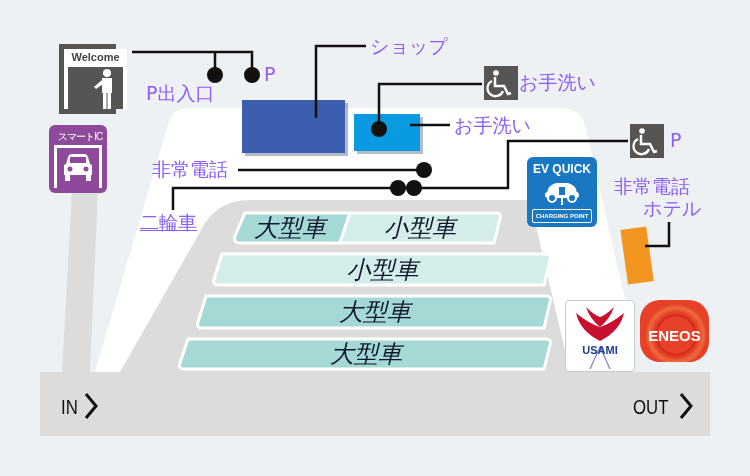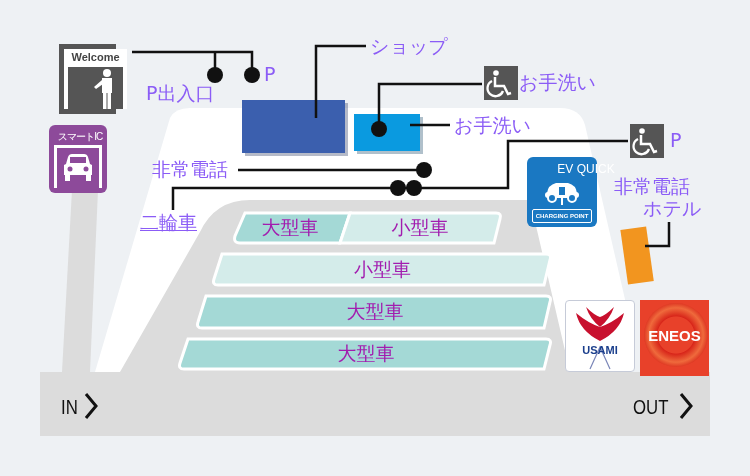--- a/index.html
+++ b/index.html
@@ -1,20 +1,20 @@
 <!DOCTYPE html>
 <html><head>
 <meta charset="utf-8">
 <style>
   html,body{margin:0;padding:0;}
   body{width:750px;height:476px;background:#eef1f4;position:relative;overflow:hidden;font-family:"DejaVu Sans",sans-serif;color:#111;}
   .abs{position:absolute;}
   svg.map{position:absolute;left:0;top:0;}
   .lbl{position:absolute;font-size:19px;line-height:1;white-space:nowrap;color:#8b5cf6;}
-  .stall{position:absolute;font-size:19px;color:#a21caf;display:flex;align-items:center;justify-content:center;}
+  .stall{position:absolute;font-size:24px;color:#0f172a;display:flex;align-items:center;justify-content:center;font-style:italic;}
   .road-label{position:absolute;font-family:"Liberation Sans",sans-serif;font-size:21px;color:#111;transform:scaleX(0.8);transform-origin:left center;letter-spacing:0;}
 </style>
 </head>
 <body>
 
 <svg class="map" width="750" height="476" viewBox="0 0 750 476">
 
   <path d="M72 190 L98 190 L90 372 L62 372 Z" fill="#dcdcdc"></path>
 
   <path d="M170 118 Q175 108 190 108 L560 108 Q580 108 585 125 L632 330 L632 372 L95 372 Z" fill="#ffffff"></path>
@@ -110,42 +110,42 @@
 </div>
 <div class="lbl" style="left:670px;top:131px;">P</div>
 
 <div class="lbl" style="left:145px;top:160px;margin-left:7px;">非常電話</div>
 <div class="lbl" style="left:140px;top:213px;text-decoration:underline;">二輪車</div>
 
 <div class="lbl" style="left:614px;top:177px;">非常電話</div>
 <div class="lbl" style="left:643px;top:199px;">ホテル</div>
 
 <div class="abs" style="left:527px;top:157px;width:70px;height:70px;background:#1a78c2;border-radius:6px;">
-  <div class="abs" style="left:0;top:5px;width:70px;text-align:center;font-family:'Liberation Sans',sans-serif;font-weight:normal;font-size:12px;color:#fff;padding-left:24px;">EV QUICK</div>
+  <div class="abs" style="left:0;top:5px;width:70px;text-align:center;font-family:'Liberation Sans',sans-serif;font-weight:bold;font-size:12px;color:#fff;">EV QUICK</div>
   <svg class="abs" style="left:15px;top:20px;" width="40" height="30" viewBox="0 0 40 30">
     <path d="M5 16 Q6 8 14 6 L26 6 Q34 8 35 16 Z" fill="#fff"></path>
     <rect x="3" y="15" width="34" height="6" rx="3" fill="#fff"></rect>
     <circle cx="10" cy="21" r="4" fill="#1a78c2" stroke="#fff" stroke-width="2"></circle>
     <circle cx="30" cy="21" r="4" fill="#1a78c2" stroke="#fff" stroke-width="2"></circle>
     <rect x="17" y="10" width="6" height="8" fill="#1a78c2"></rect>
     <path d="M20 18 L20 28" stroke="#fff" stroke-width="2"></path>
   </svg>
   <div class="abs" style="left:5px;top:52px;width:58px;height:12px;border:1px solid #fff;border-radius:2px;font-family:'Liberation Sans',sans-serif;font-weight:bold;font-size:6px;color:#fff;text-align:center;line-height:12px;">CHARGING POINT</div>
 </div>
 
 <div class="abs" style="left:565px;top:300px;width:68px;height:70px;background:#fff;border:1px solid #c6cbd8;border-radius:4px;">
   <svg width="68" height="70" viewBox="0 0 68 70">
     <path d="M34 40 Q14 30 10 12 Q22 22 34 26 Q46 22 58 12 Q54 30 34 40 Z" fill="#c8102e"></path>
     <path d="M34 26 Q24 18 20 6 Q28 14 34 16 Q40 14 48 6 Q44 18 34 26 Z" fill="#c8102e"></path>
     <path d="M24 68 L34 46 L44 68" stroke="#7a86b8" stroke-width="1.2" fill="none"></path>
   </svg>
   <div class="abs" style="left:0;top:43px;width:68px;text-align:center;font-family:'Liberation Sans',sans-serif;font-weight:bold;font-size:11px;color:#1a3e8c;letter-spacing:0;">USAMI</div>
 </div>
 
-<div class="abs" style="left:640px;top:300px;width:69px;height:76px;background:#e8412a;overflow:hidden;">
+<div class="abs" style="left:640px;top:300px;width:69px;height:62px;background:#e8412a;overflow:hidden;border-radius:20px;">
   <div class="abs" style="left:4px;top:3px;width:64px;height:64px;border-radius:50%;background:radial-gradient(circle,#e8412a 40%,#d8261a 42%,#ef6a3c 60%,#d8261a 75%,#e8412a 90%);"></div>
   <div class="abs" style="left:0;top:27px;width:69px;text-align:center;font-family:'Liberation Sans',sans-serif;font-weight:bold;font-size:15px;color:#fff;">ENEOS</div>
 </div>
 
 <div class="stall" style="left:240px;top:213px;width:100px;height:30px;">大型車</div>
 <div class="stall" style="left:345px;top:213px;width:150px;height:30px;">小型車</div>
 <div class="stall" style="left:215px;top:254px;width:335px;height:31px;">小型車</div>
 <div class="stall" style="left:200px;top:296px;width:350px;height:32px;">大型車</div>
 <div class="stall" style="left:182px;top:339px;width:368px;height:30px;">大型車</div>
 

